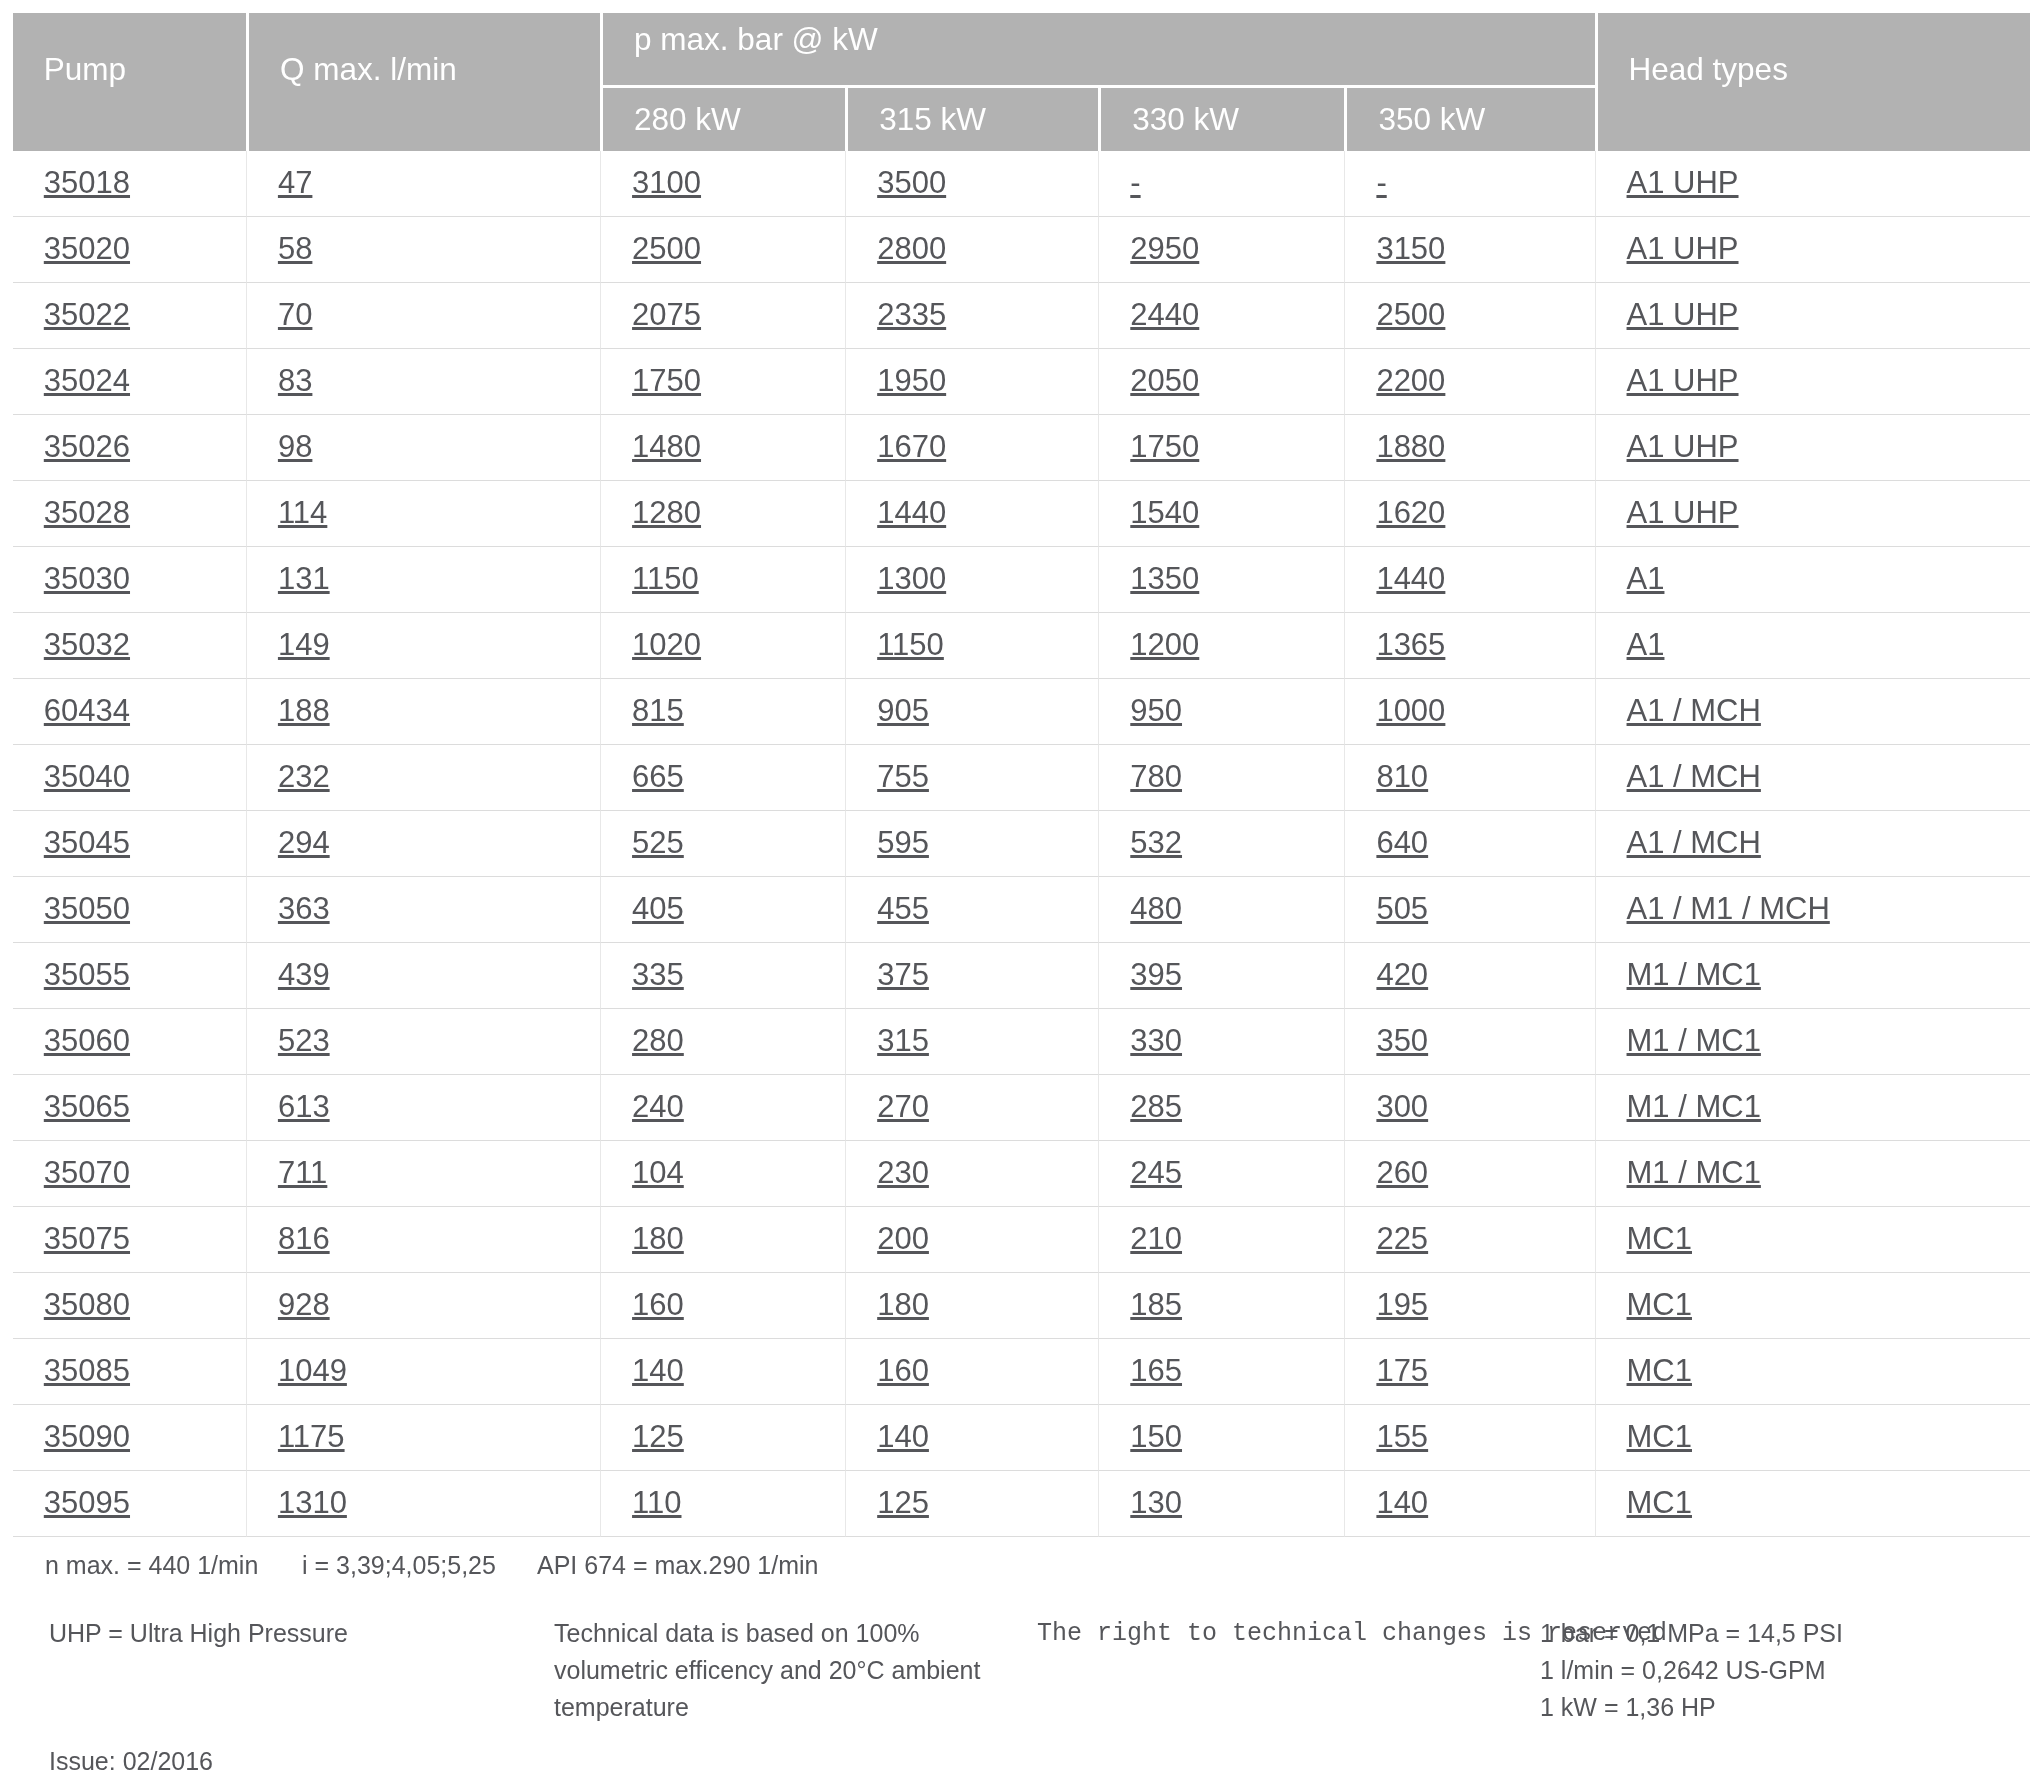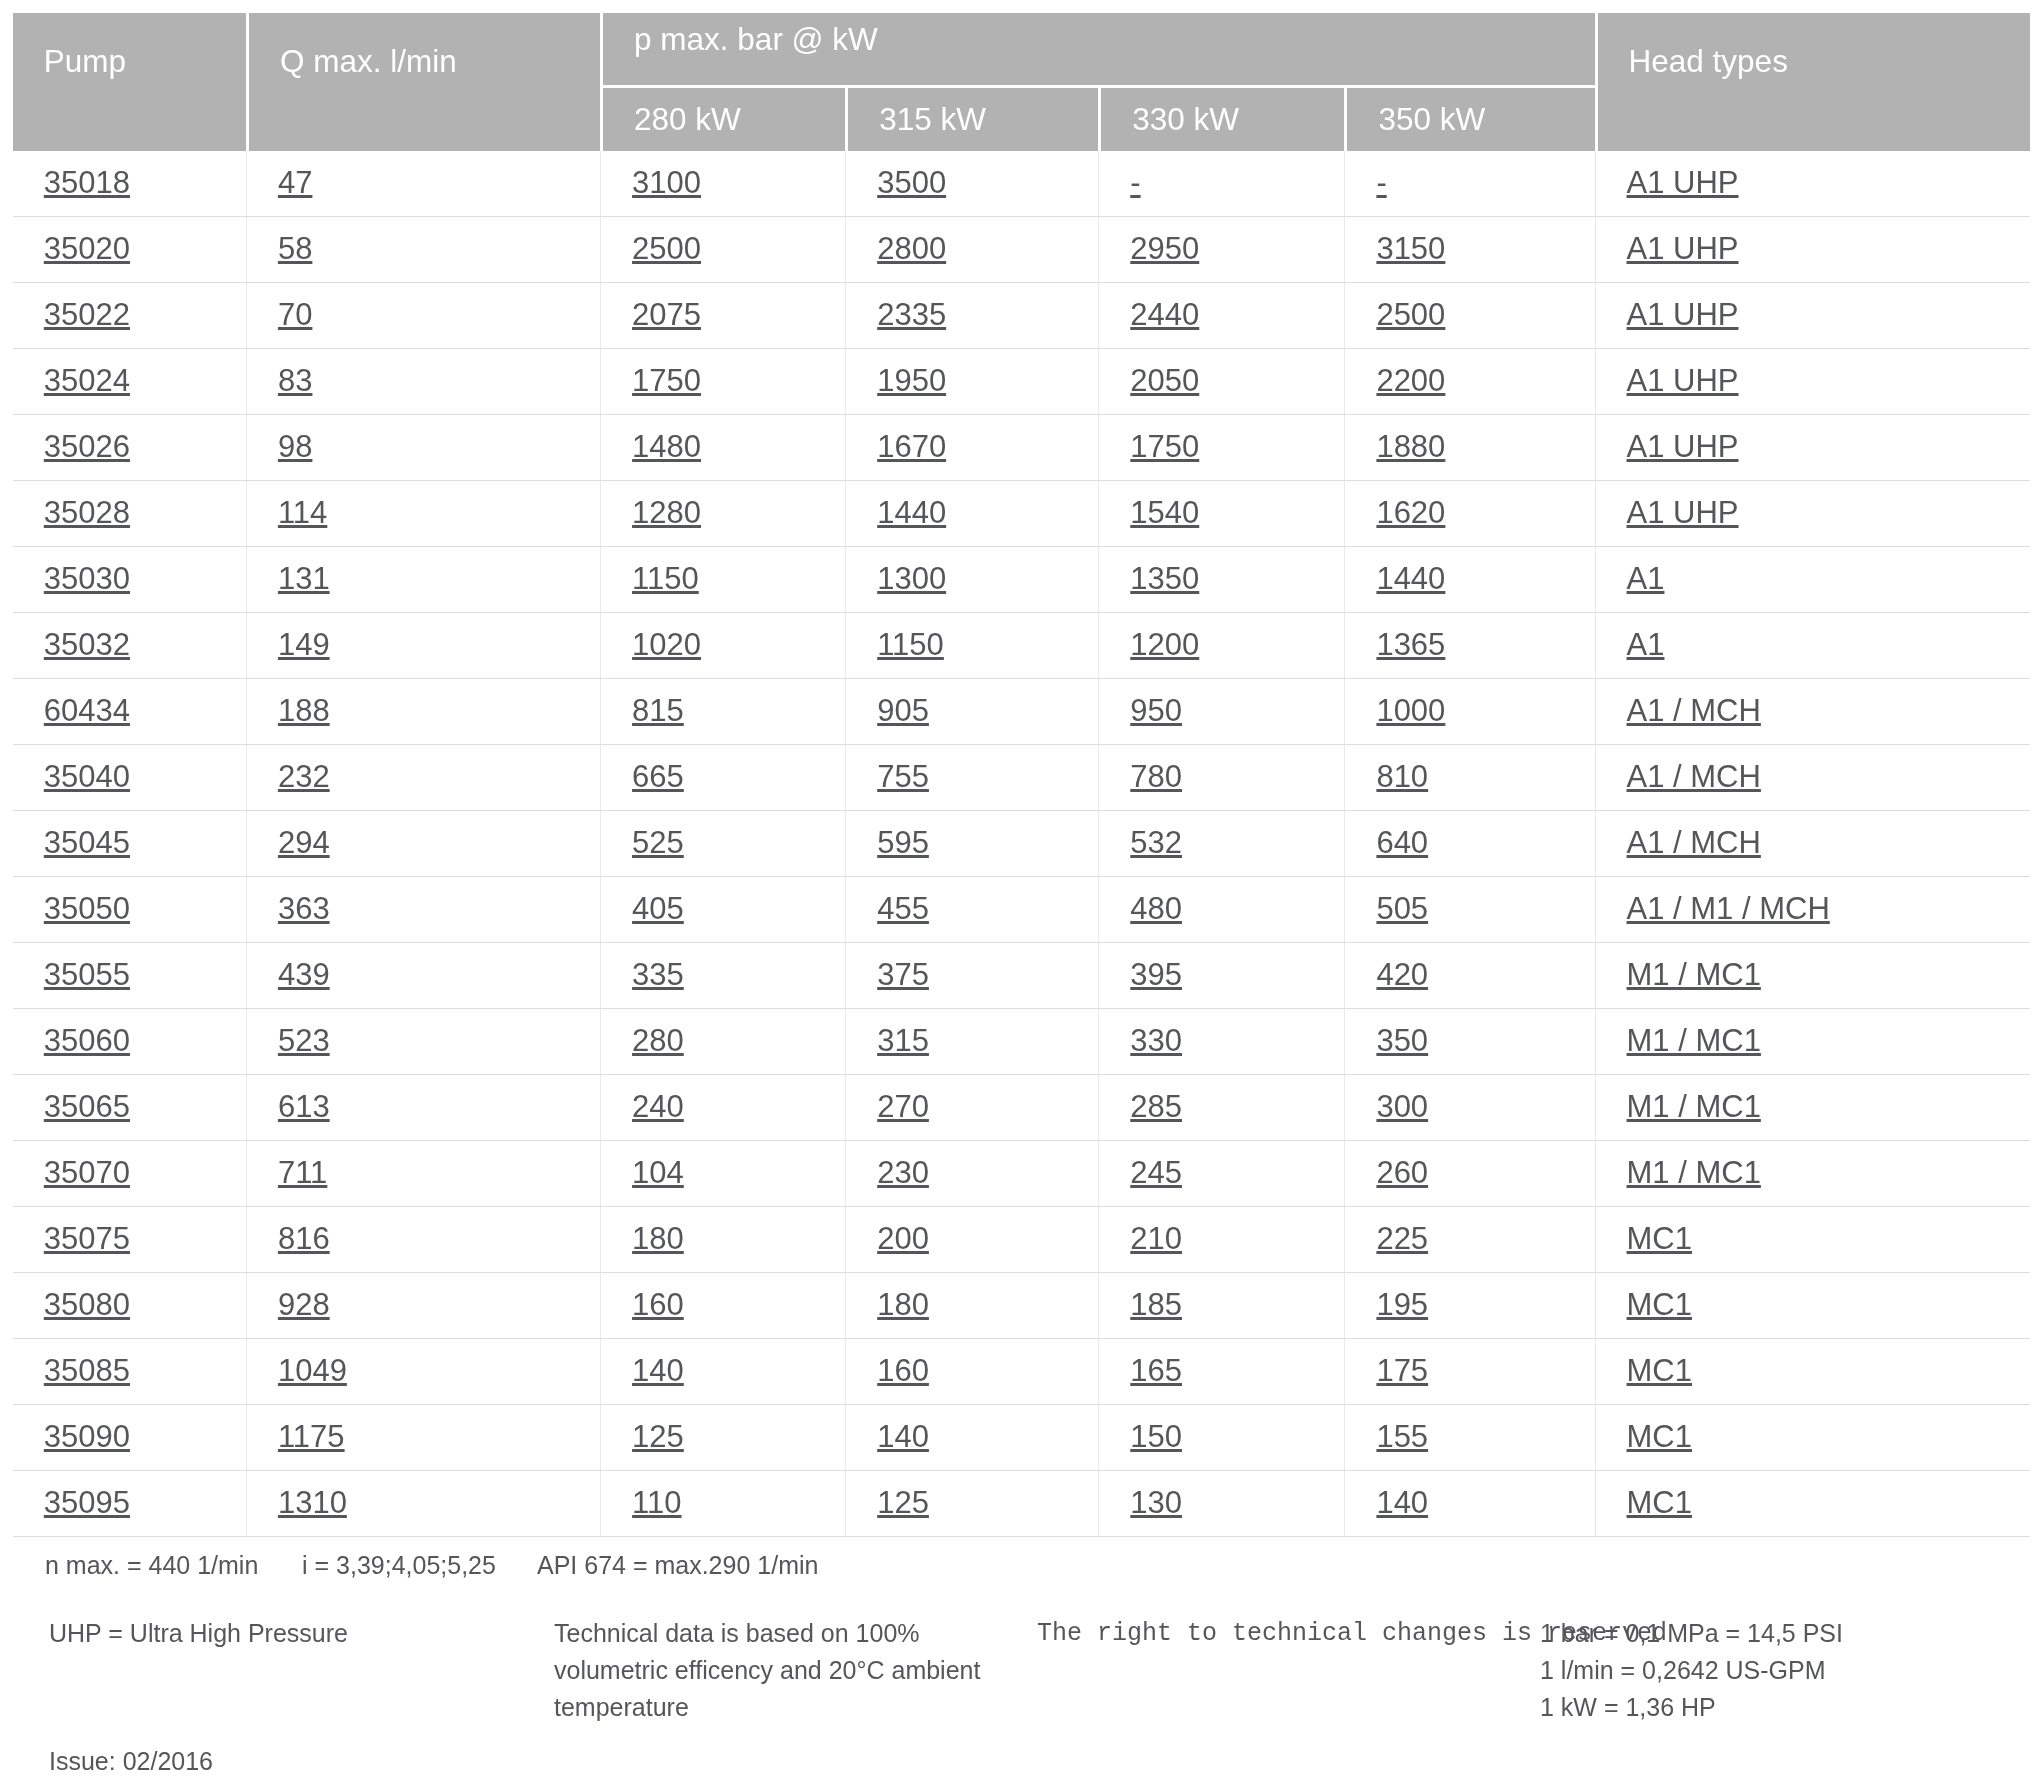--- a/index.html
+++ b/index.html
@@ -31,21 +31,21 @@
   thead th {
     background:#b2b2b2;
     color:#ffffff;
     font-weight:300;
     font-size:31.5px;
     text-align:left;
     padding:0 0 0 31px;
   }
   thead tr.h-row1 { height:75px; }
   thead tr.h-row2 { height:63px; }
-  th.span2 { vertical-align:top; padding-top:30px; }
+  th.span2 { vertical-align:top; padding-top:38px; }
   th.group { vertical-align:top; padding-top:8px; border-bottom:3.4px solid #ffffff; }
   th.bl    { border-left:3.4px solid #ffffff; }
   thead tr.h-row2 th { vertical-align:middle; border-left:3.4px solid #ffffff; }
 
   tbody tr { height:66px;text-decoration:underline; }
   tbody td {
     font-size:31px;
     font-weight:300;
     color:#55565a;
     padding:0 0 0 31px;

